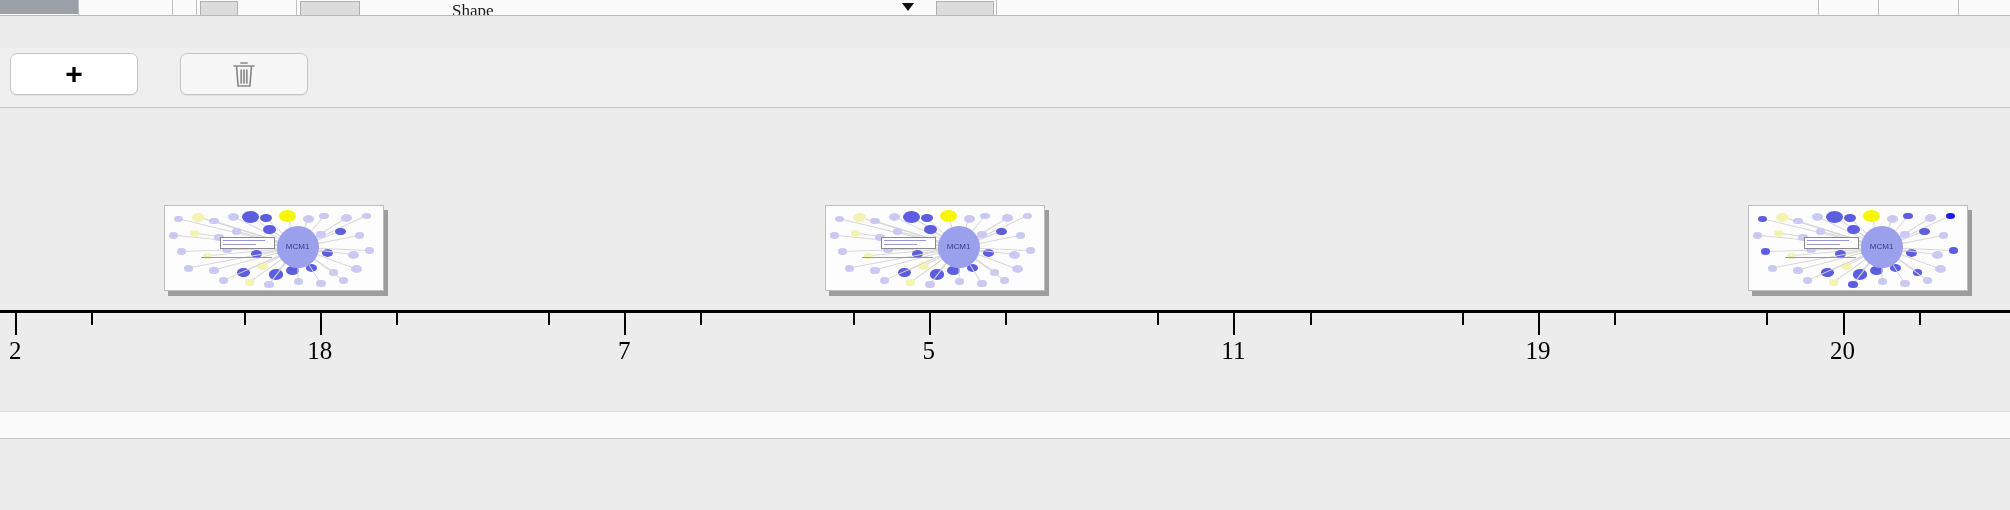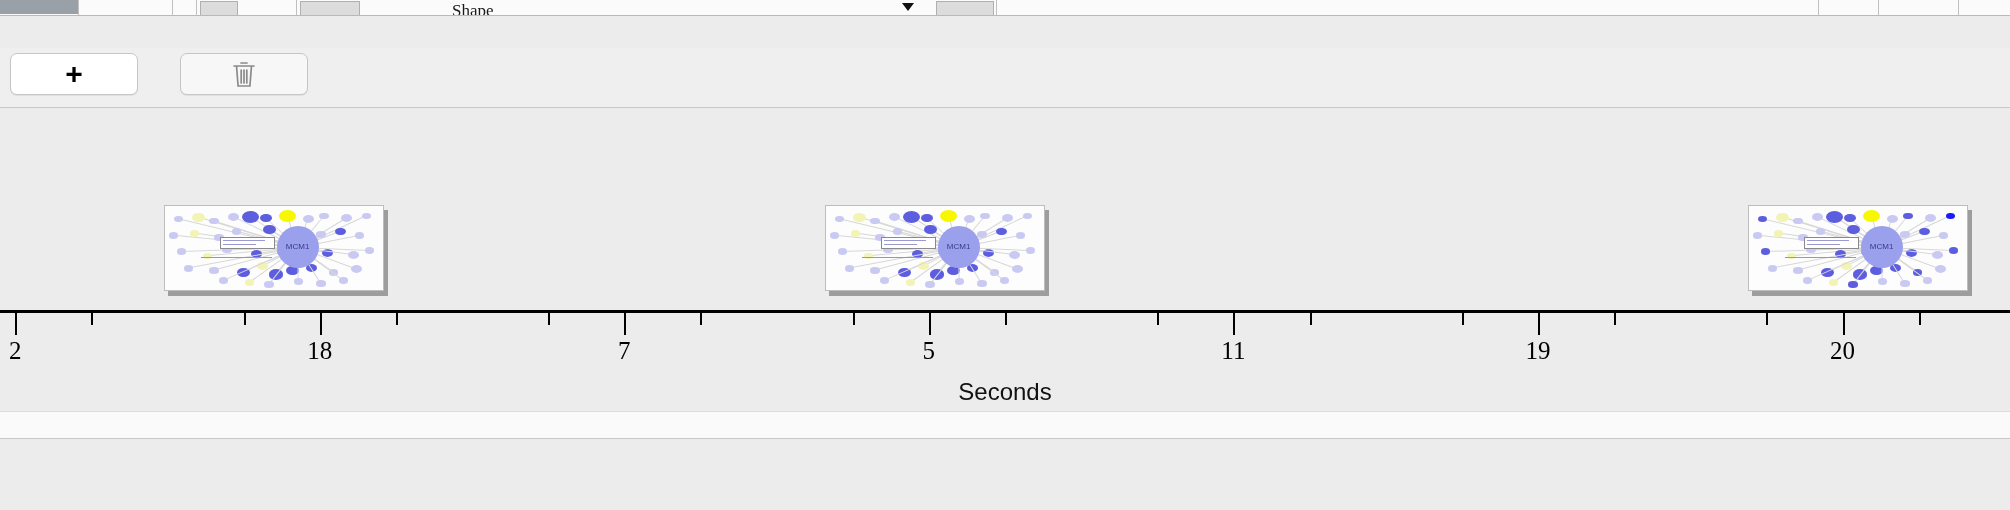--- a/index.html
+++ b/index.html
@@ -436,21 +436,20 @@
       <div class="tick min" style="left: 700.455px;"></div>
       <div class="tick min" style="left: 852.727px;"></div>
       <div class="tick min" style="left: 1005px;"></div>
       <div class="tick min" style="left: 1157.27px;"></div>
       <div class="tick min" style="left: 1309.55px;"></div>
       <div class="tick min" style="left: 1461.82px;"></div>
       <div class="tick min" style="left: 1614.09px;"></div>
       <div class="tick min" style="left: 1766.36px;"></div>
       <div class="tick min" style="left: 1918.64px;"></div>
     </div>
-  <div class="axis-name">Seconds</div>
 
   <div class="sb-track">
     
   </div>
 
   <div class="ctrlbar">
     
     
     
     

